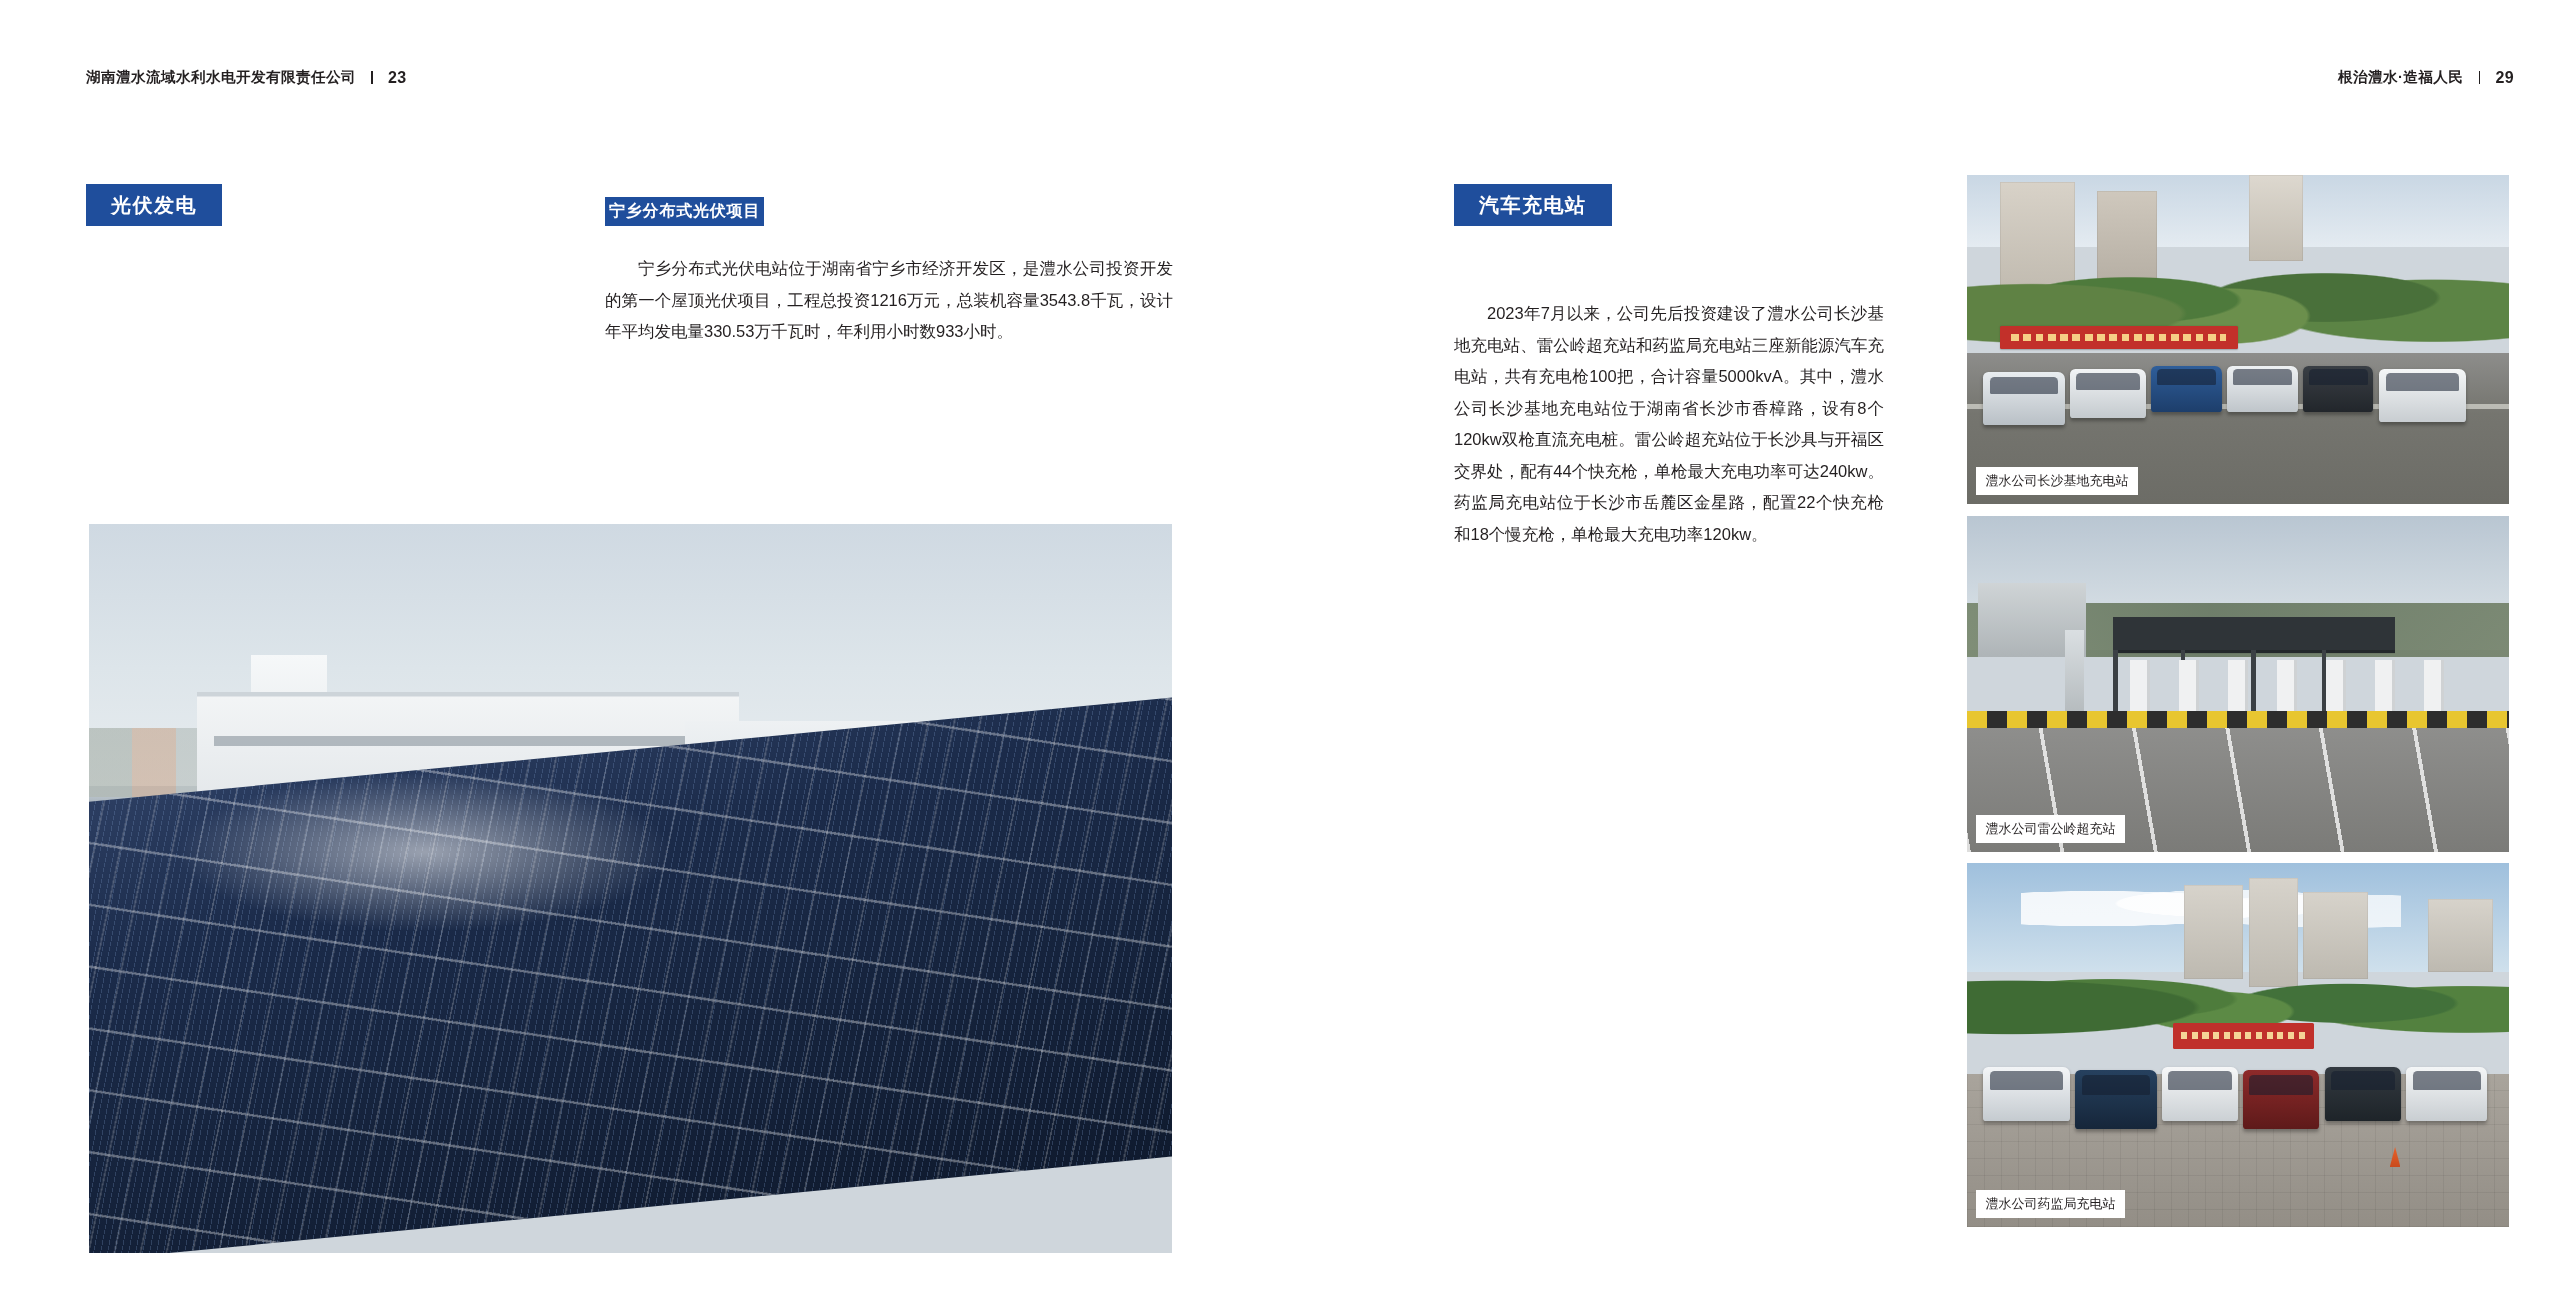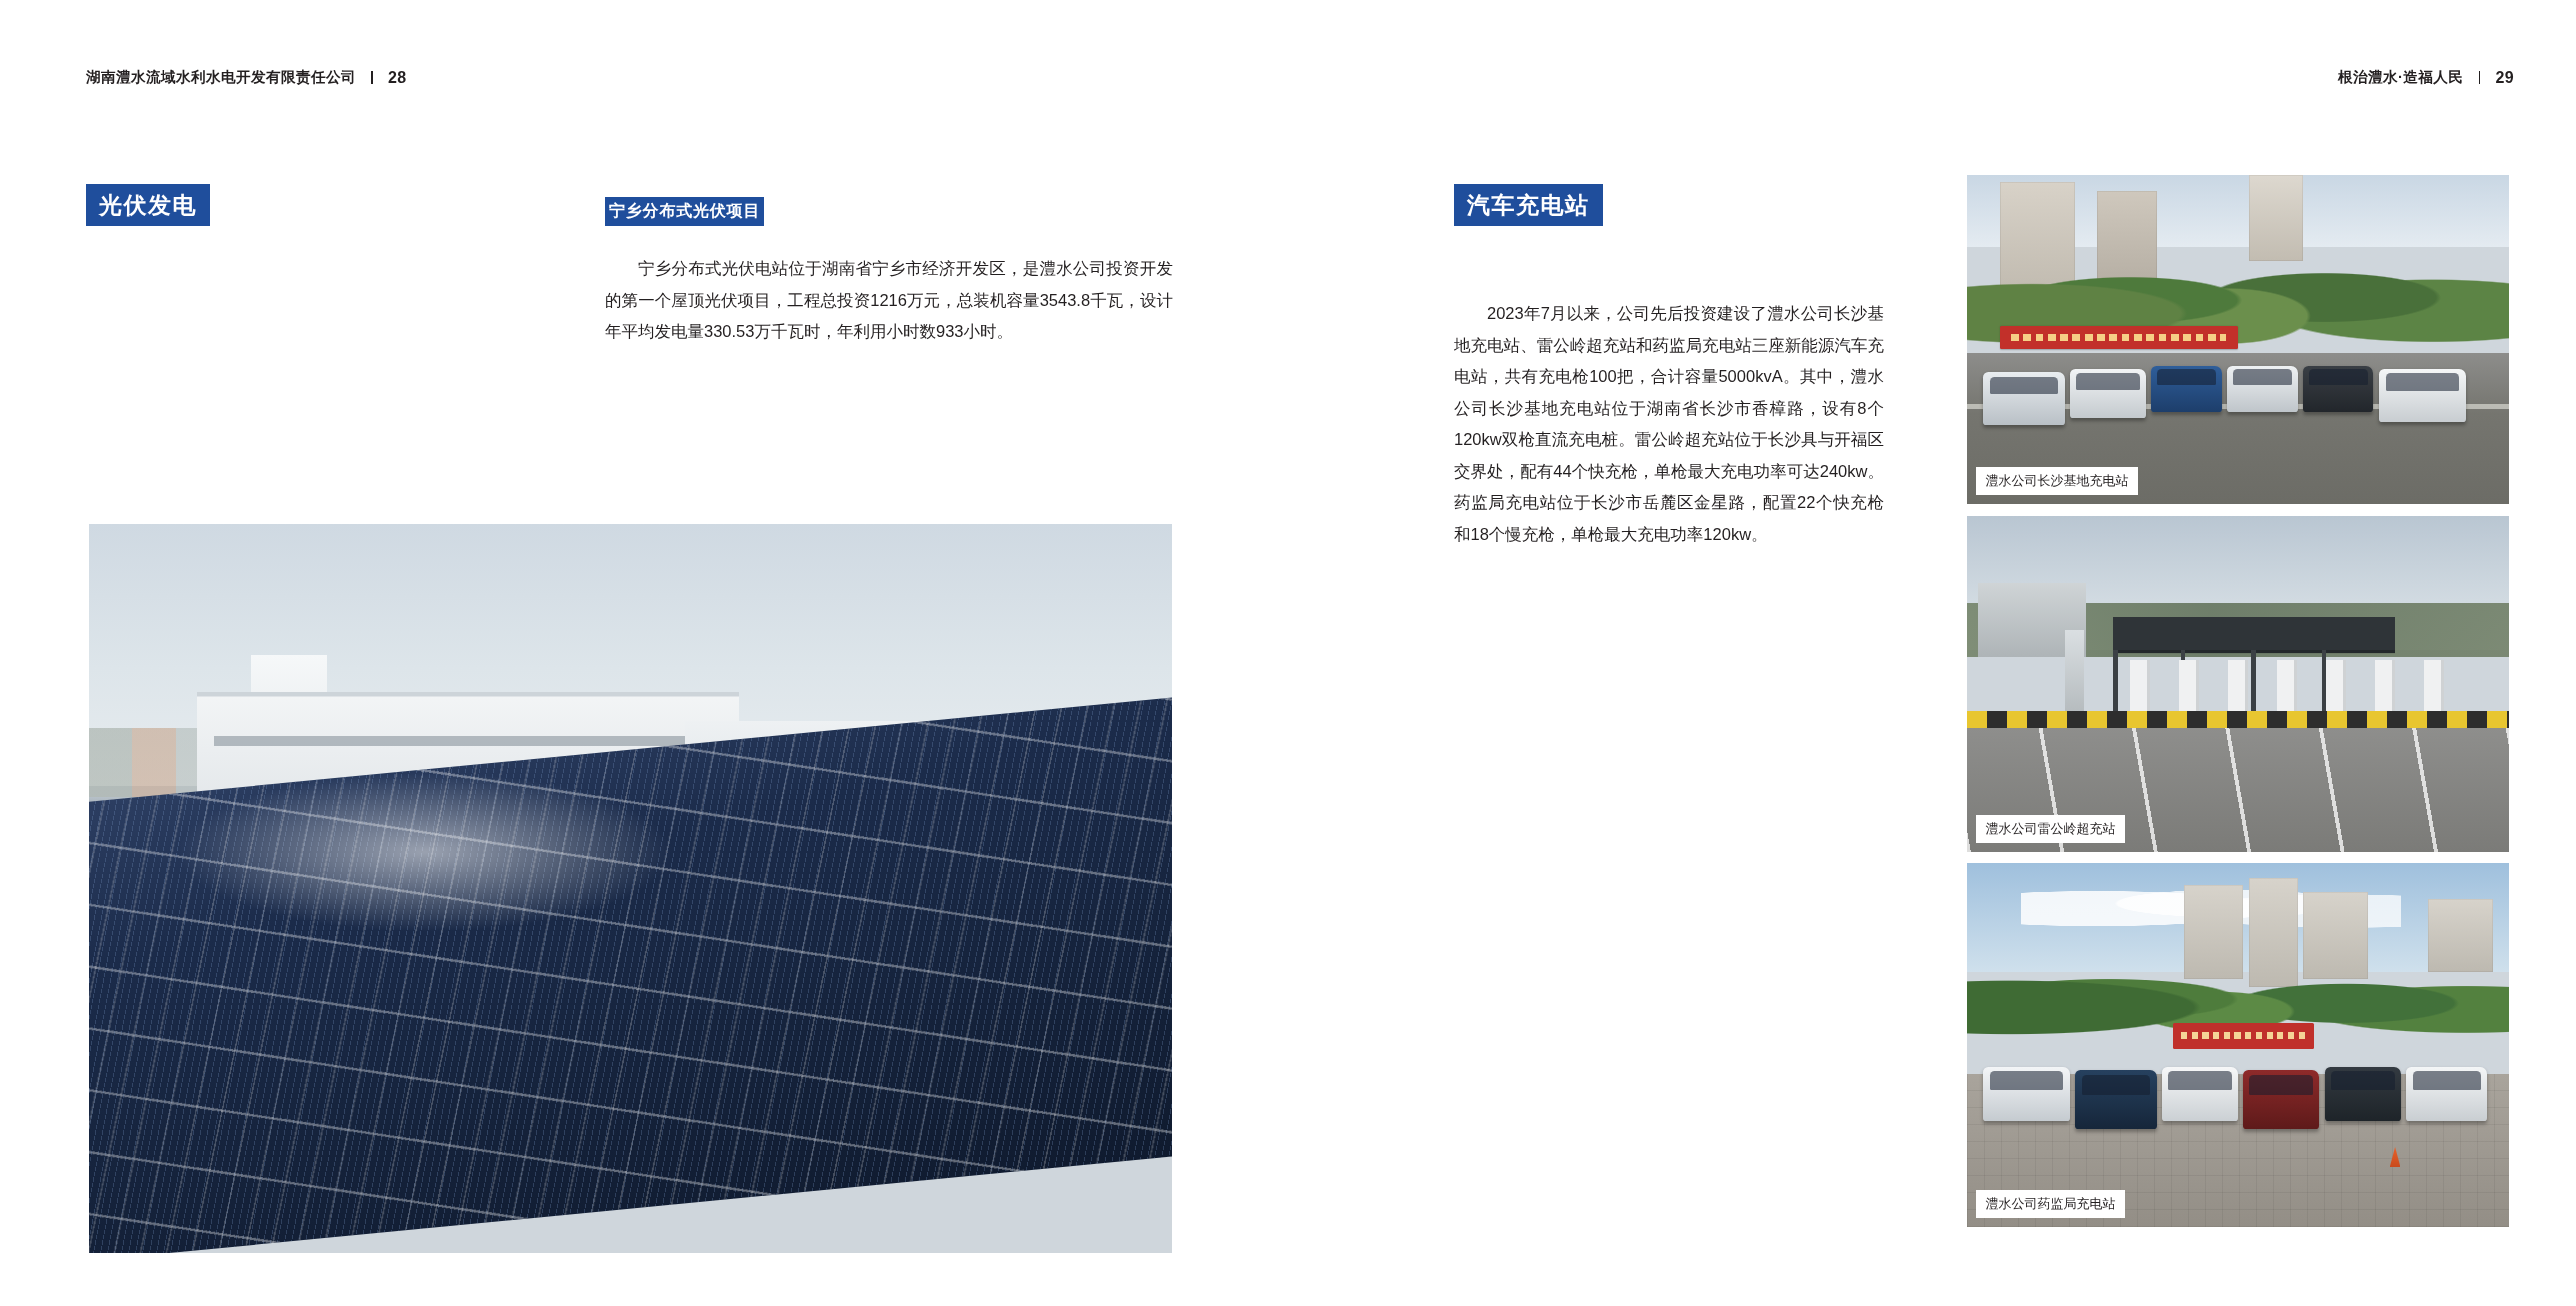--- a/index.html
+++ b/index.html
@@ -54,22 +54,22 @@
     position: absolute;
     background: #1f4e9c;
     color: #ffffff;
     font-weight: bold;
     letter-spacing: 1.5px;
     display: flex;
     align-items: center;
     justify-content: center;
   }
   .chip.big {
-    font-size: 23px;
-    padding: 0 13px;
+    font-size: 20px;
+    padding: 0 25px;
     height: 42px;
   }
   .chip.sub {
     font-size: 16px;
     height: 29px;
     padding: 0 4px;
     letter-spacing: 0.8px;
   }
 
   #chip-pv { left: 74px; top: 184px; }
@@ -366,21 +366,21 @@
   }
 </style>
 </head>
 <body>
 
 <div class="spread">
 
   <div class="runhead left">
     <span class="txt">湖南澧水流域水利水电开发有限责任公司</span>
     <span class="sep"></span>
-    <span class="folio">28</span>
+    <span class="folio">23</span>
   </div>
 
   <div class="runhead right">
     <span class="txt">根治澧水·造福人民</span>
     <span class="sep"></span>
     <span class="folio">29</span>
   </div>
 
   <div class="chip big" id="chip-pv">光伏发电</div>
   <div class="chip sub" id="chip-ningxiang">宁乡分布式光伏项目</div>

